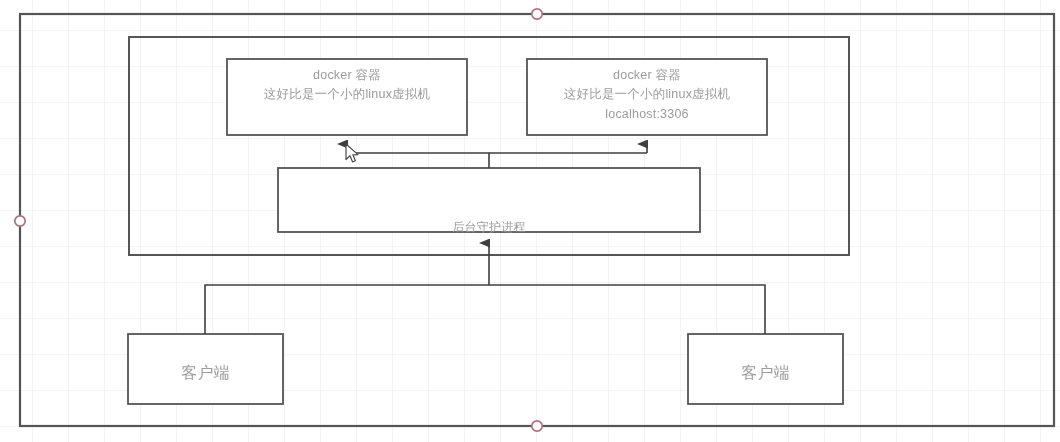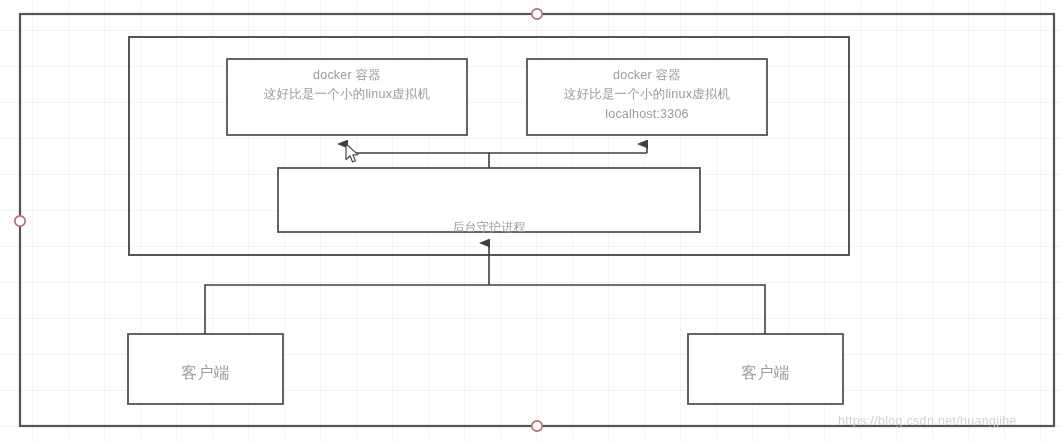--- a/index.html
+++ b/index.html
@@ -122,19 +122,18 @@
     <span class="lbl-line">这好比是一个小的linux虚拟机</span>
     <span class="lbl-line">localhost:3306</span>
   </div>
 
   <div class="lbl lbl-daemon" style="left:278px; top:192px; width:422px;margin-top:26px;">后台守护进程</div>
 
   <div class="lbl lbl-client" style="left:128px; top:361px; width:155px;">客户端</div>
   <div class="lbl lbl-client" style="left:688px; top:361px; width:155px;">客户端</div>
 
 
-  <div class="watermark">https://blog.csdn.net/huangjihe</div>
 
   <svg class="cursor" viewBox="0 0 16 22">
     <path d="M1,1 L1,16.5 L5,12.8 L7.6,19 L10.4,17.8 L7.9,11.8 L13,11.6 Z" fill="#ffffff" stroke="#4a4a4a" stroke-width="1.2" stroke-linejoin="round"></path>
   </svg>
 
 </div>
 
 </body></html>

